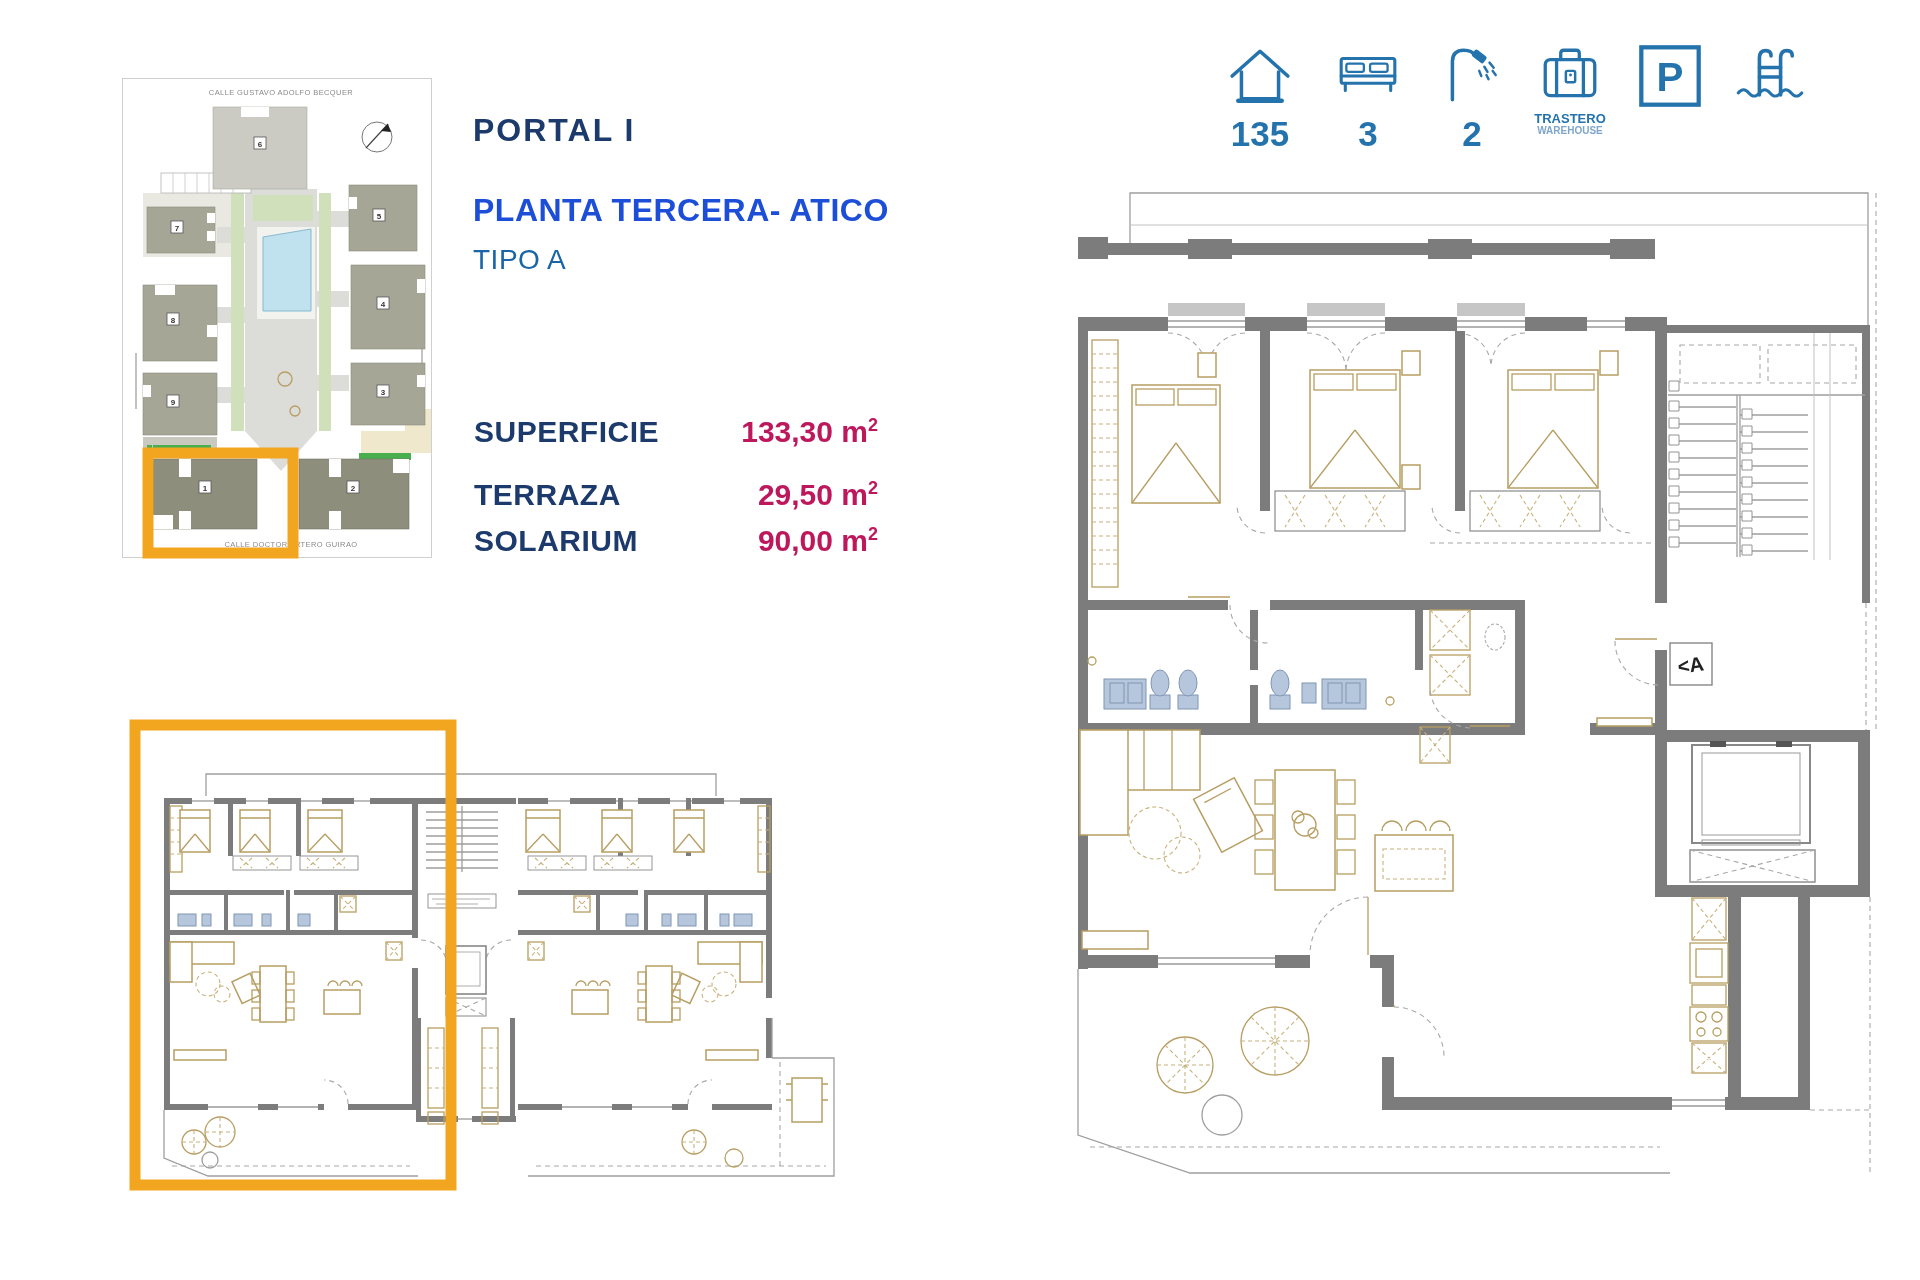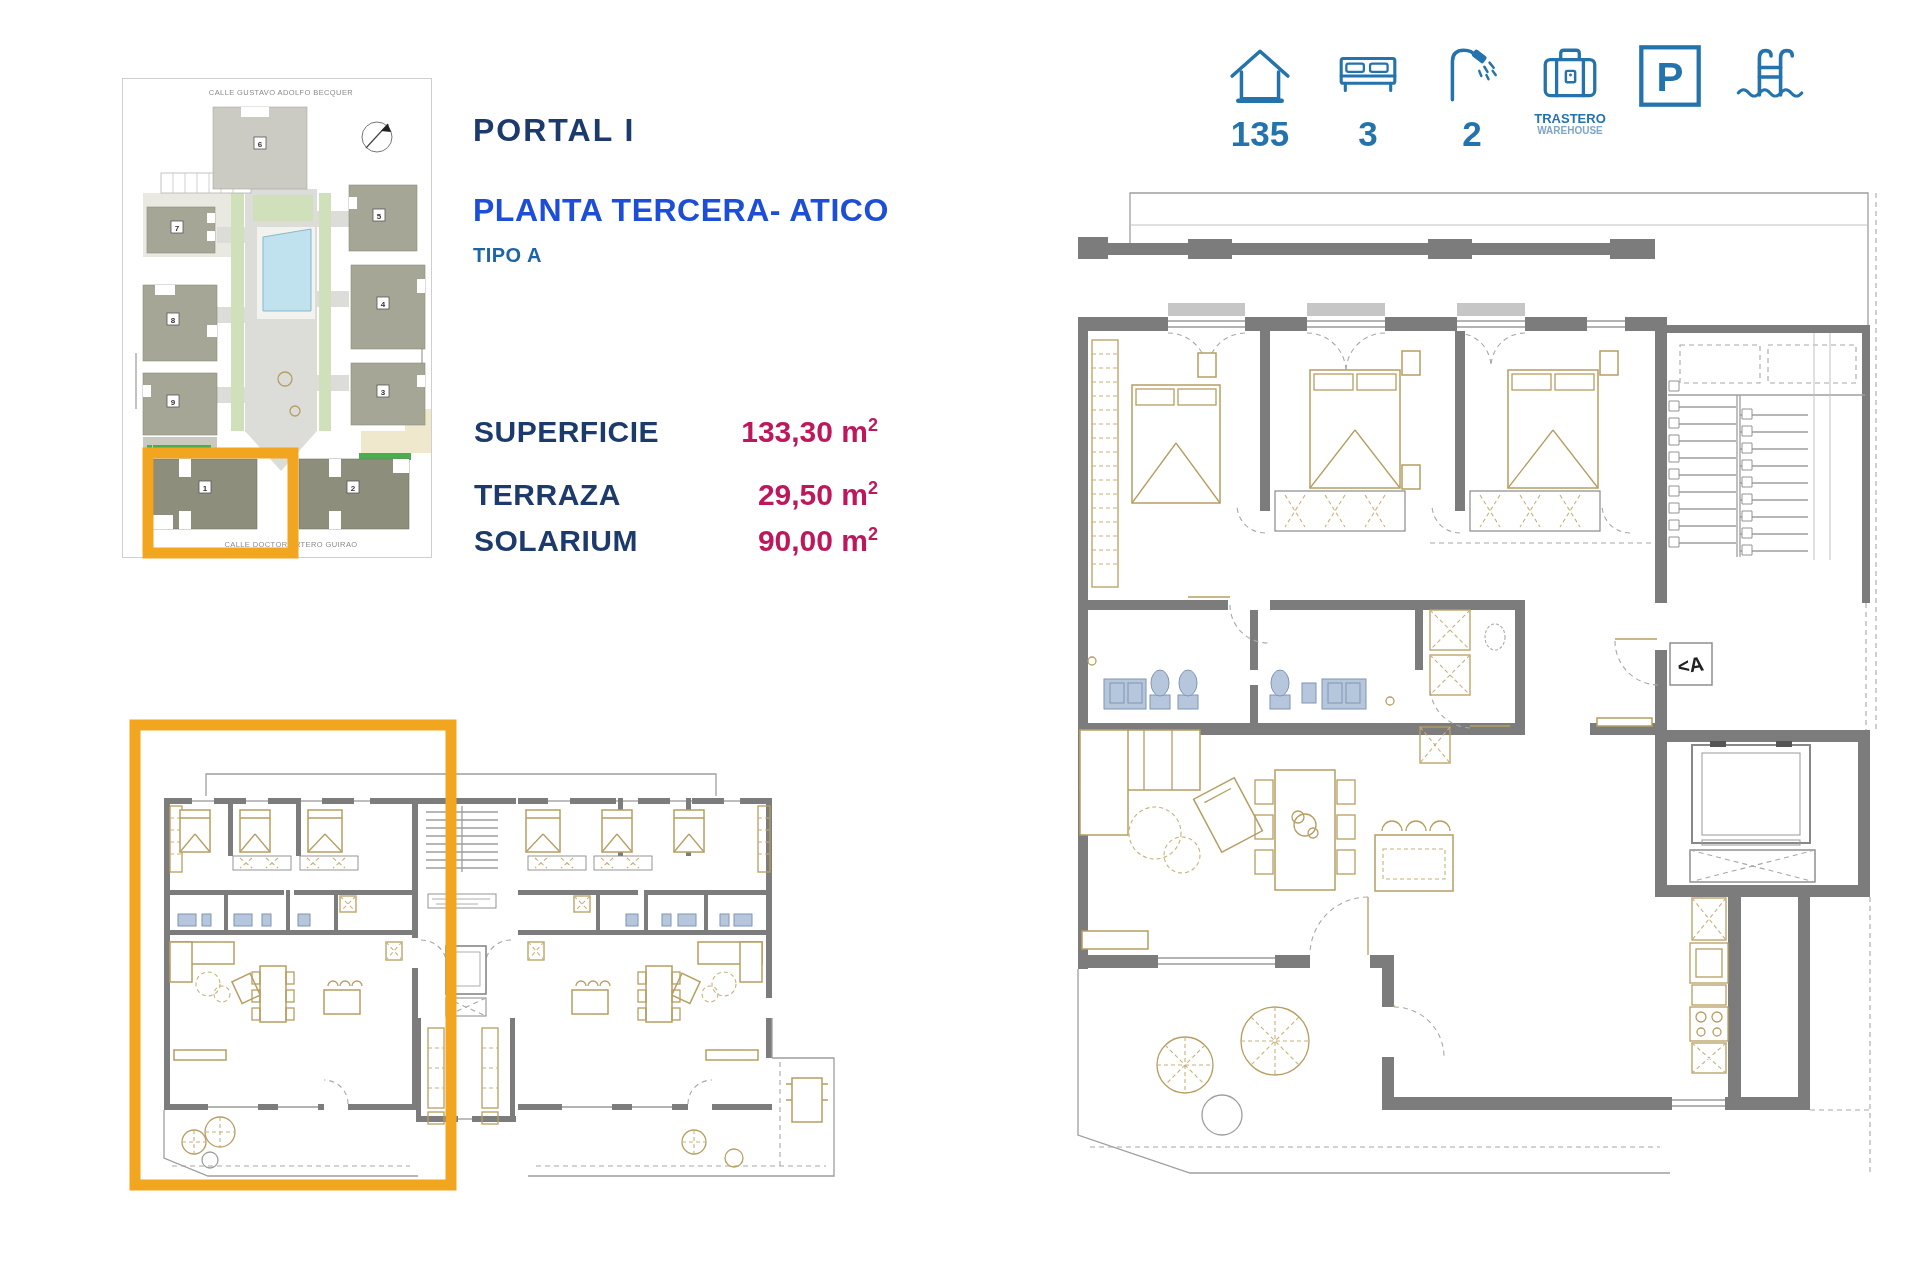--- a/index.html
+++ b/index.html
@@ -3,21 +3,21 @@
 <meta charset="utf-8">
 <style>
   html,body{margin:0;padding:0;background:#ffffff;}
   #canvas{position:relative;width:1920px;height:1280px;background:#fff;overflow:hidden;
           font-family:"Liberation Sans",sans-serif;}
   
   .portal-title{position:absolute;left:473px;top:112px;font-size:32px;font-weight:800;
                 letter-spacing:2px;color:#1C3A6B;}
   .floor-title{position:absolute;left:473px;top:192px;font-size:32px;font-weight:800;
                letter-spacing:.5px;color:#1d4ed8;}
-  .tipo-title{position:absolute;left:473px;top:244px;font-size:20px;font-weight:700;
+  .tipo-title{position:absolute;left:473px;top:244px;font-size:28px;font-weight:400;
               letter-spacing:.5px;color:#1A64A8;}
   
   .area-row{position:absolute;left:474px;width:404px;display:flex;justify-content:space-between;
             font-weight:800;font-size:30px;}
   .area-row .lbl{color:#1C3A6B;letter-spacing:.5px;}
   .area-row .val{color:#be185d;white-space:nowrap;}
   .area-row sup{font-size:18px;}
   
   .amenity{position:absolute;top:42px;width:96px;text-align:center;}
   .amenity svg{display:block;margin:0 auto;}

